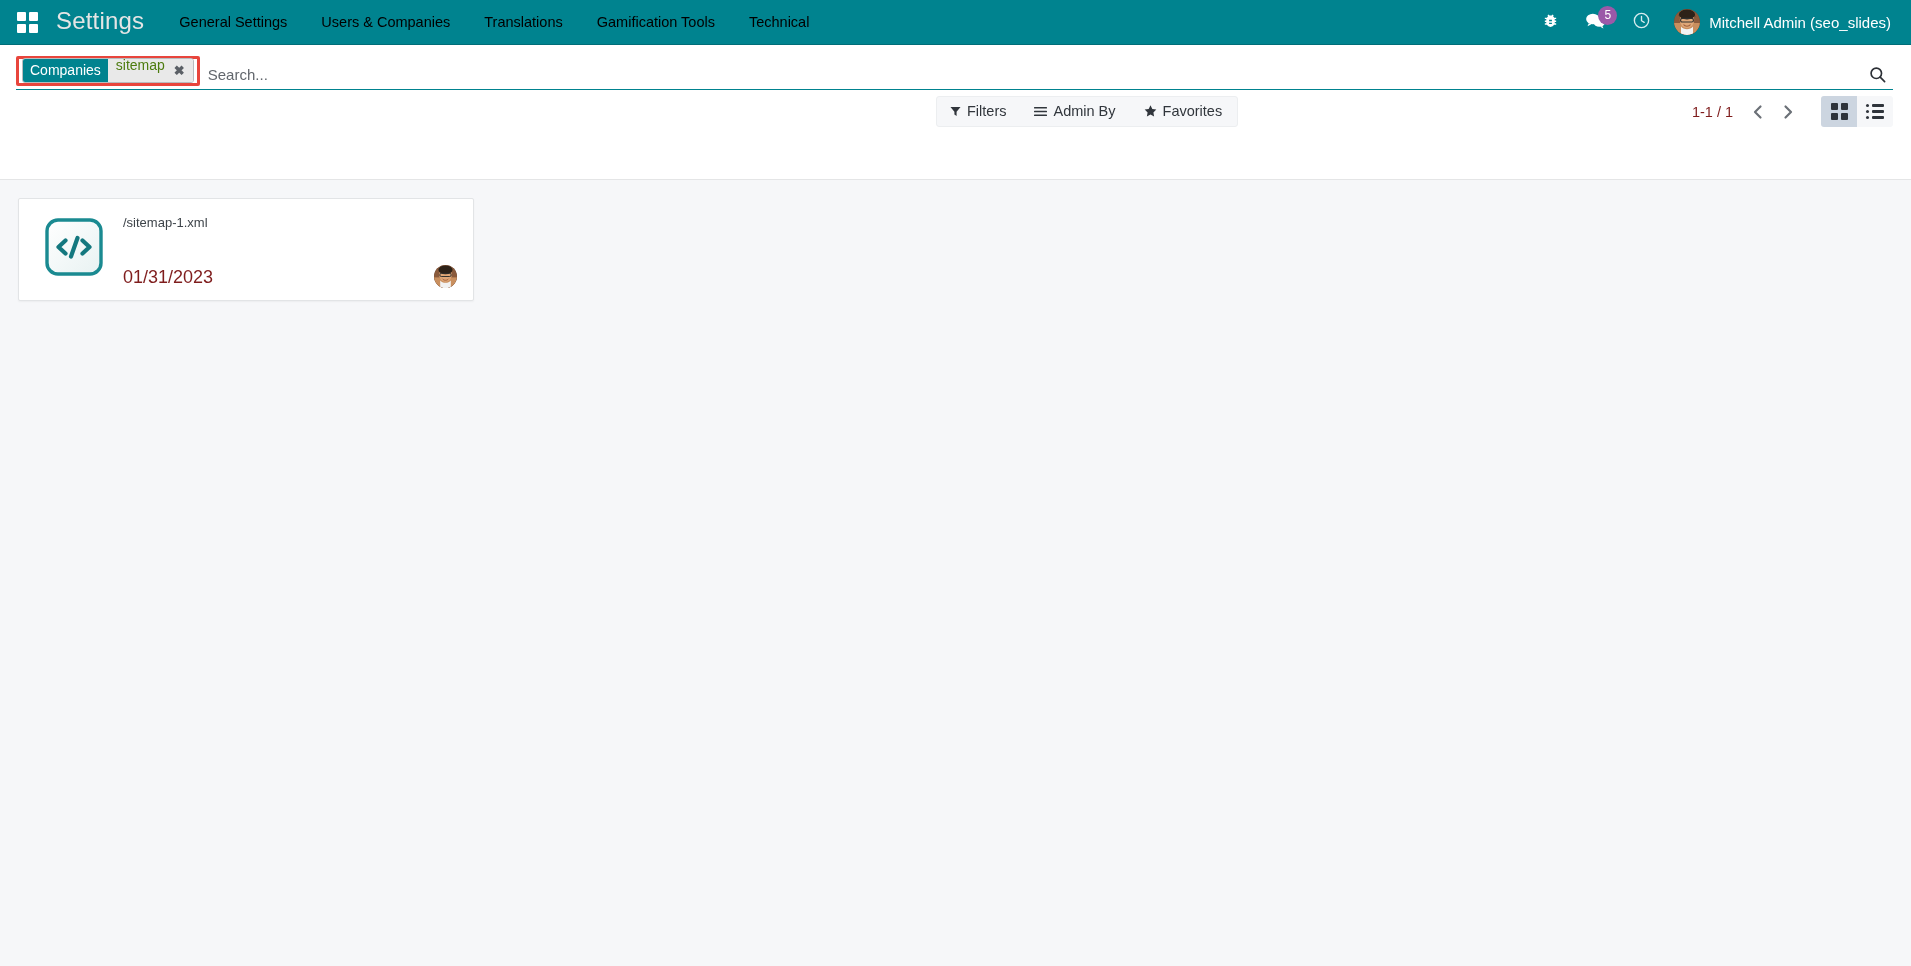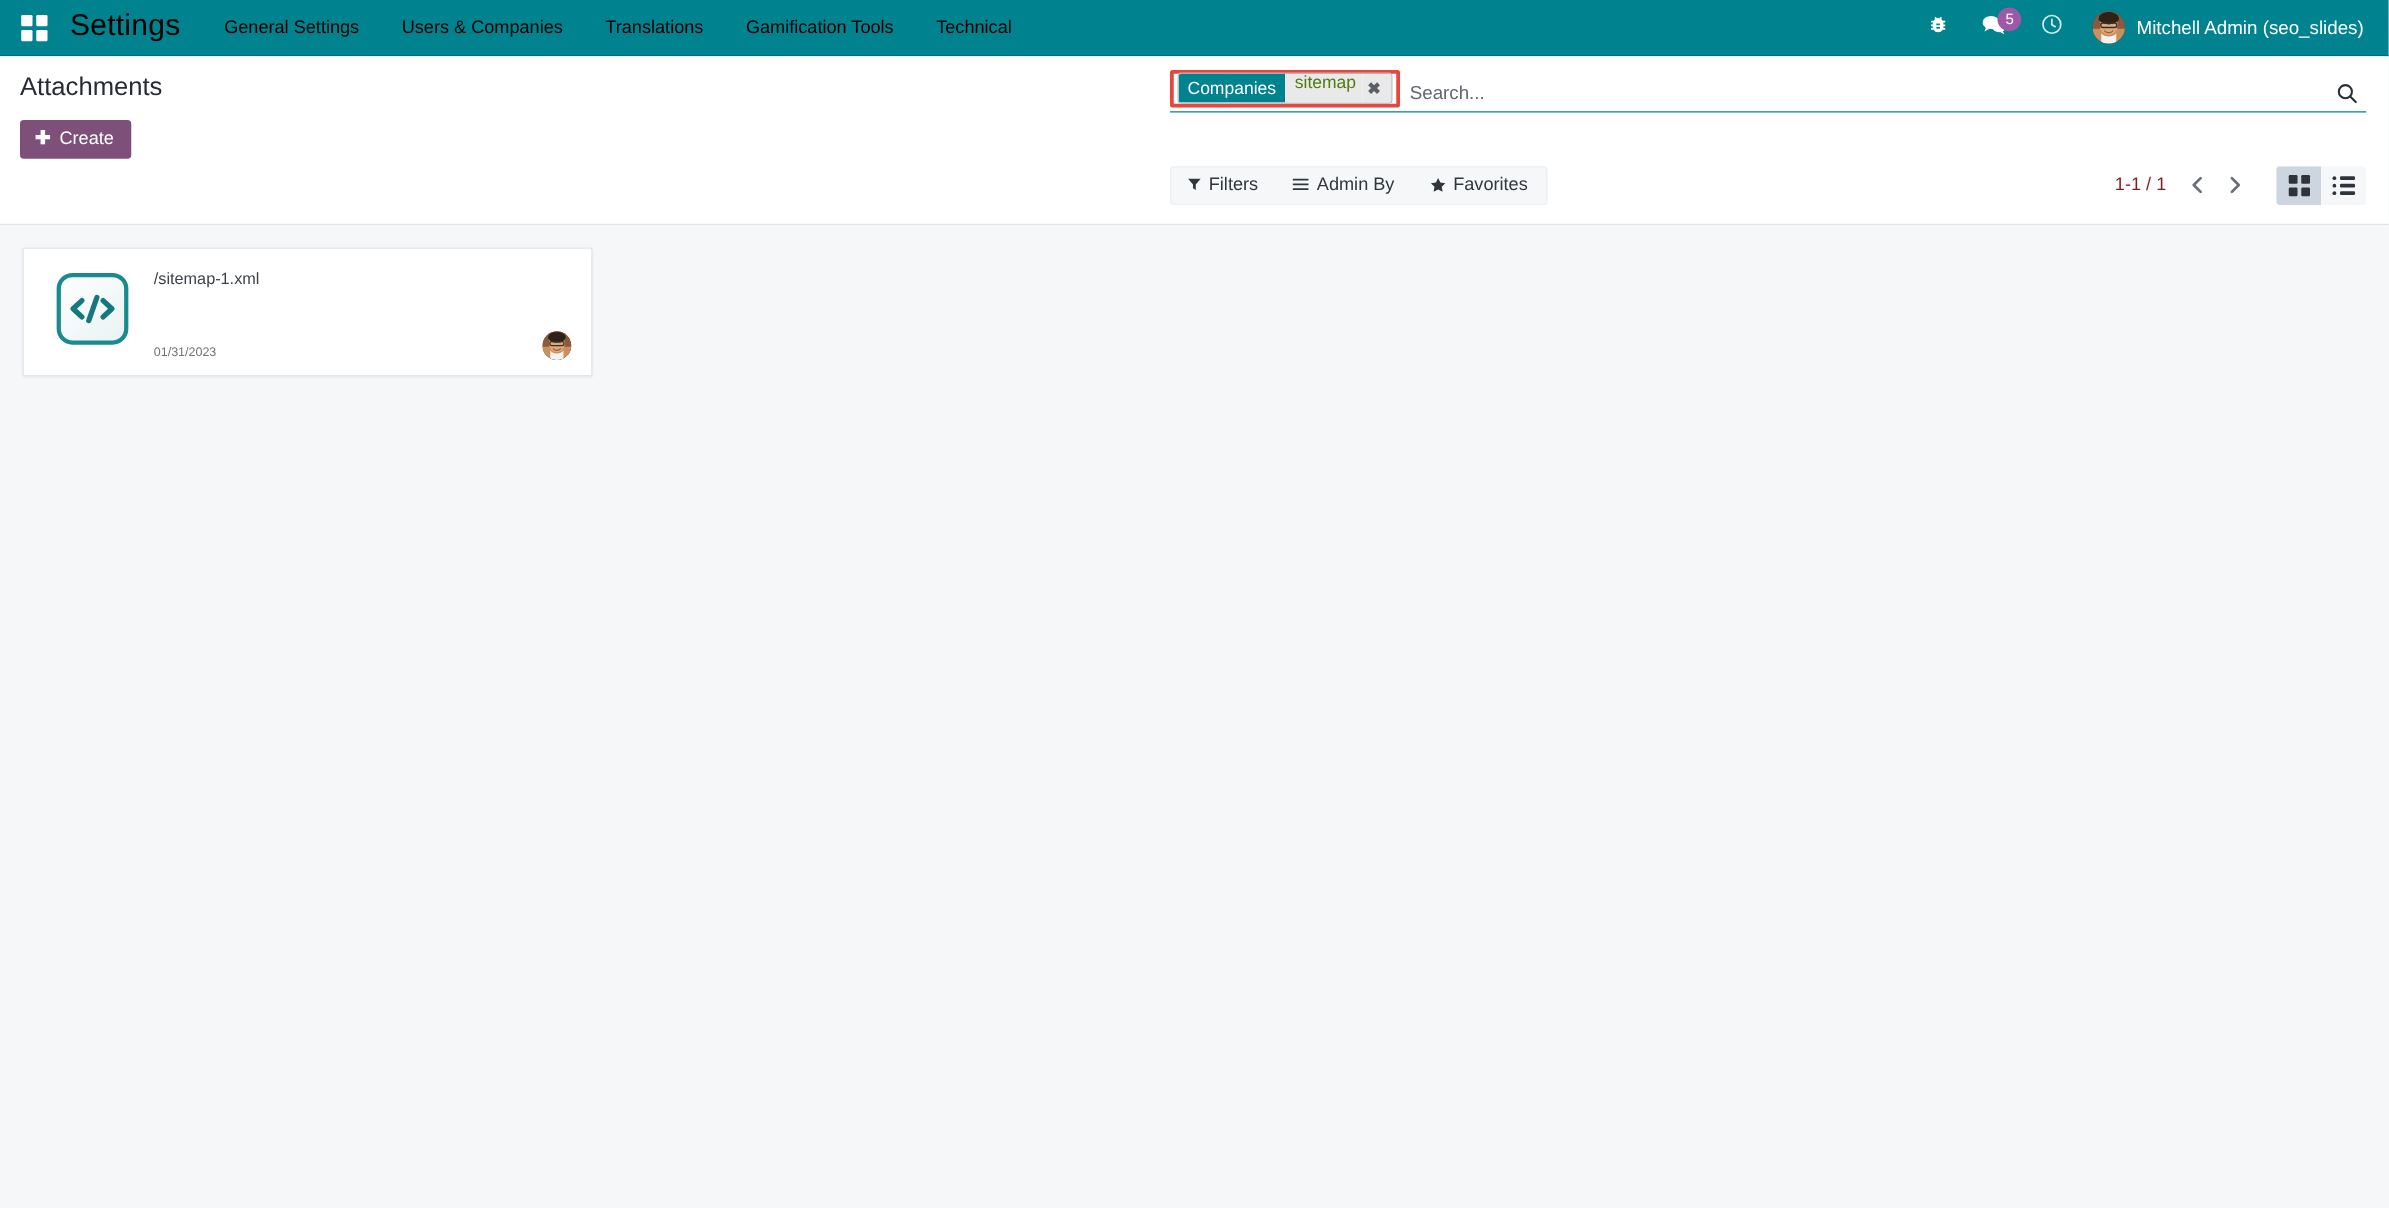--- a/index.html
+++ b/index.html
@@ -30,21 +30,21 @@
   }
   .apps-grid {
     display: grid;
     grid-template-columns: 9px 9px;
     grid-template-rows: 9px 9px;
     gap: 3px;
   }
   .apps-grid i { background: #ffffff; border-radius: 1px; display: block; }
 
   .brand {
-    color: #000000;
+    color: #e5e5e5;
     font-size: 24px;
     font-weight: 400;
     letter-spacing: 0.2px;
     padding: 0 18px 3px 8px;
     cursor: pointer;
     white-space: nowrap;
   }
   .menu-items { display: flex; align-items: center; height: 100%; }
   .menu-item {
     color: #000000;
@@ -306,21 +306,21 @@
     white-space: nowrap;
     overflow: hidden;
     text-overflow: ellipsis;
   }
   .card-footer {
     margin-top: auto;
     display: flex;
     align-items: flex-end;
     justify-content: space-between;
   }
-  .card-date { font-size: 10px; color: #737373; }
+  .card-date { font-size: 18px; color: #7f1d1d; }
   .avatar-card {
     width: 23px; height: 23px;
     border-radius: 50%;
     overflow: hidden;
     background: #6a4b3a;
     flex: 0 0 auto;
   }
 </style>
 </head>
 <body>
@@ -399,27 +399,20 @@
       </div>
       <span>Mitchell Admin (seo_slides)</span>
     </div>
 
   </div>
 </div>
 
 <div class="control-panel">
 
   <div class="cp-row-top">
-    <div class="cp-left">
-      <div class="breadcrumb-title">Attachments</div>
-      <button class="btn-create">
-        <span class="plus">✚</span>
-        <span>Create</span>
-      </button>
-    </div>
 
     <div class="cp-right">
       <div class="search-wrap">
         <div class="facet-highlight">
           <div class="facet">
             <span class="facet-label">Companies</span>
             <span class="facet-value">sitemap</span>
             <span class="facet-remove">✖</span>
           </div>
         </div>

